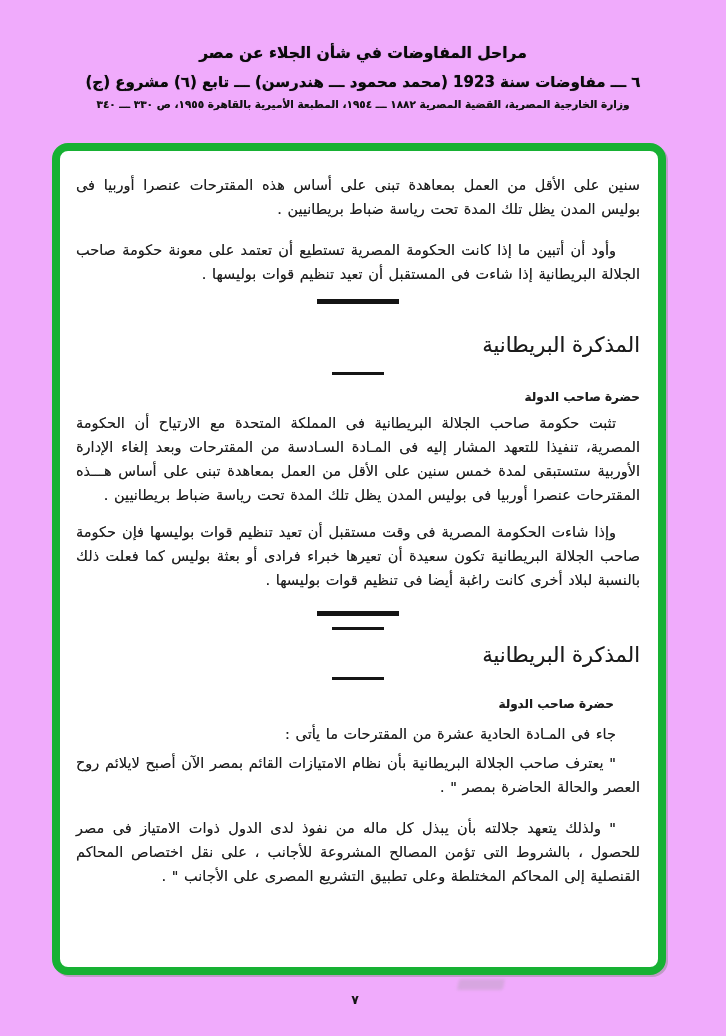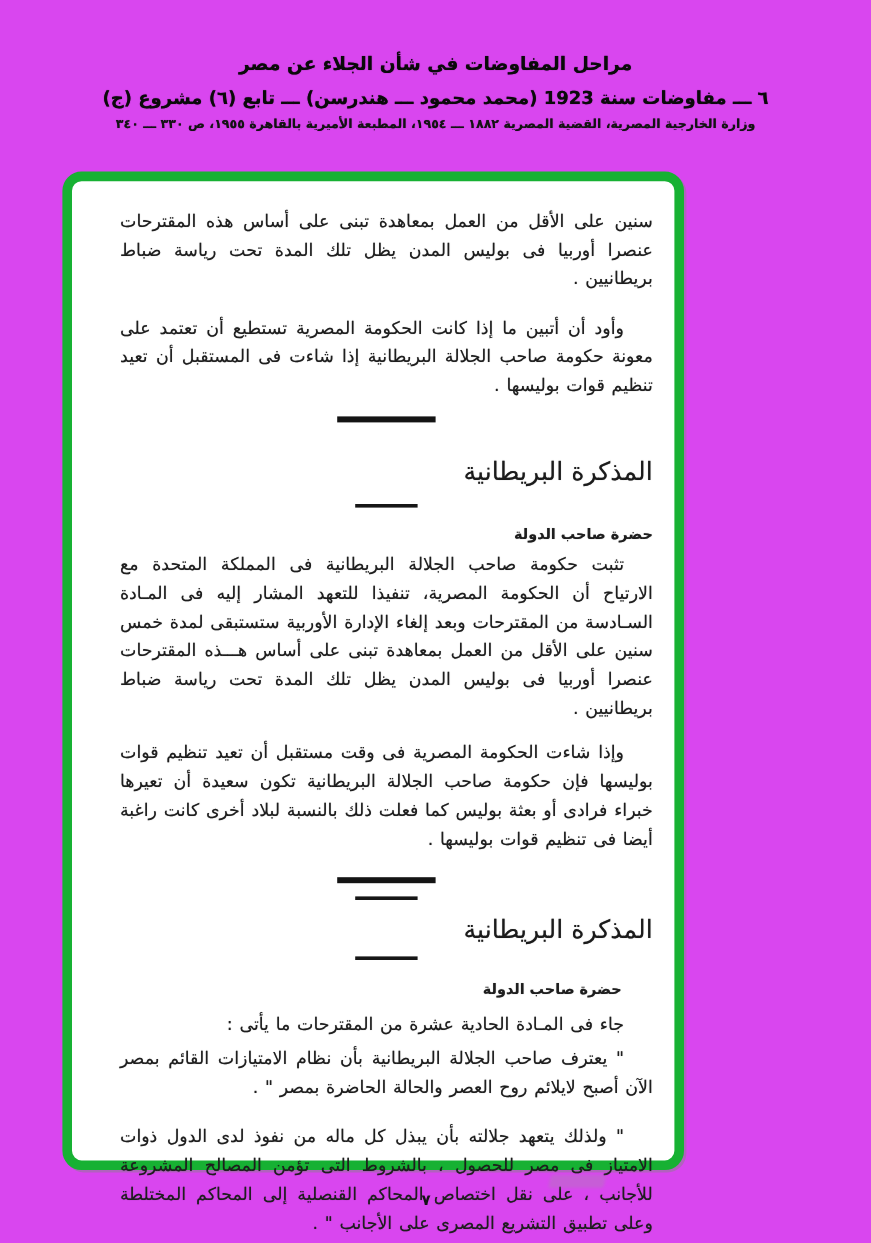--- a/index.html
+++ b/index.html
@@ -5,21 +5,21 @@
   * { margin: 0; padding: 0; box-sizing: border-box; }
   html, body {
     width: 726px; height: 1036px;
     background: #ffffff;
     font-family: "DejaVu Sans", sans-serif;
     overflow: hidden;
   }
   .page {
     position: relative;
     width: 726px; height: 1036px;
-    background: #d946ef;
+    background: #f0abfc;
     direction: rtl;
   }
 
   
   .header {
     position: absolute;
     top: 44px; left: 0; right: 0;
     text-align: center;
     color: #0a0a0a;
     direction: rtl;
@@ -41,25 +41,25 @@
     font-size: 10.5px;
     font-weight: 700;
     color: #131313;
     text-shadow: 0 0 0.6px rgba(0,0,0,.65);
   }
 
   
   .frame {
     position: absolute;
     left: 52px; top: 143px;
-    width: 518px; height: 832px;
+    width: 614px; height: 832px;
     border: 8px solid #17b133;
     border-radius: 16px;
     box-shadow: 2px 2px 0 rgba(130,130,130,.45);
-    padding: 12px 18px 0 40px;
+    padding: 12px 18px 0 16px;
     direction: rtl;
     background: #fff;
   }
 
   
   .para {
     font-size: 14.5px;
     line-height: 24px;
     text-align: justify;
     color: #1e1e1e;

